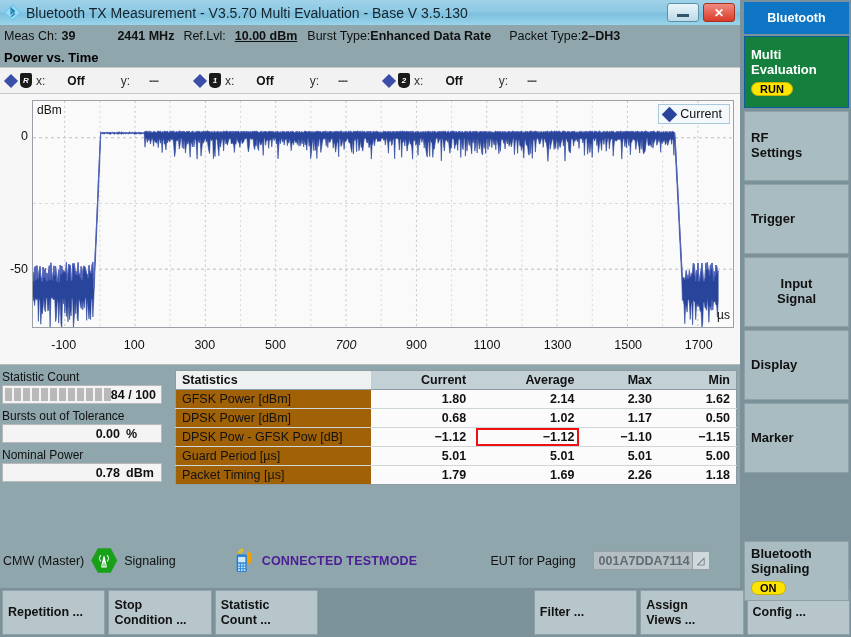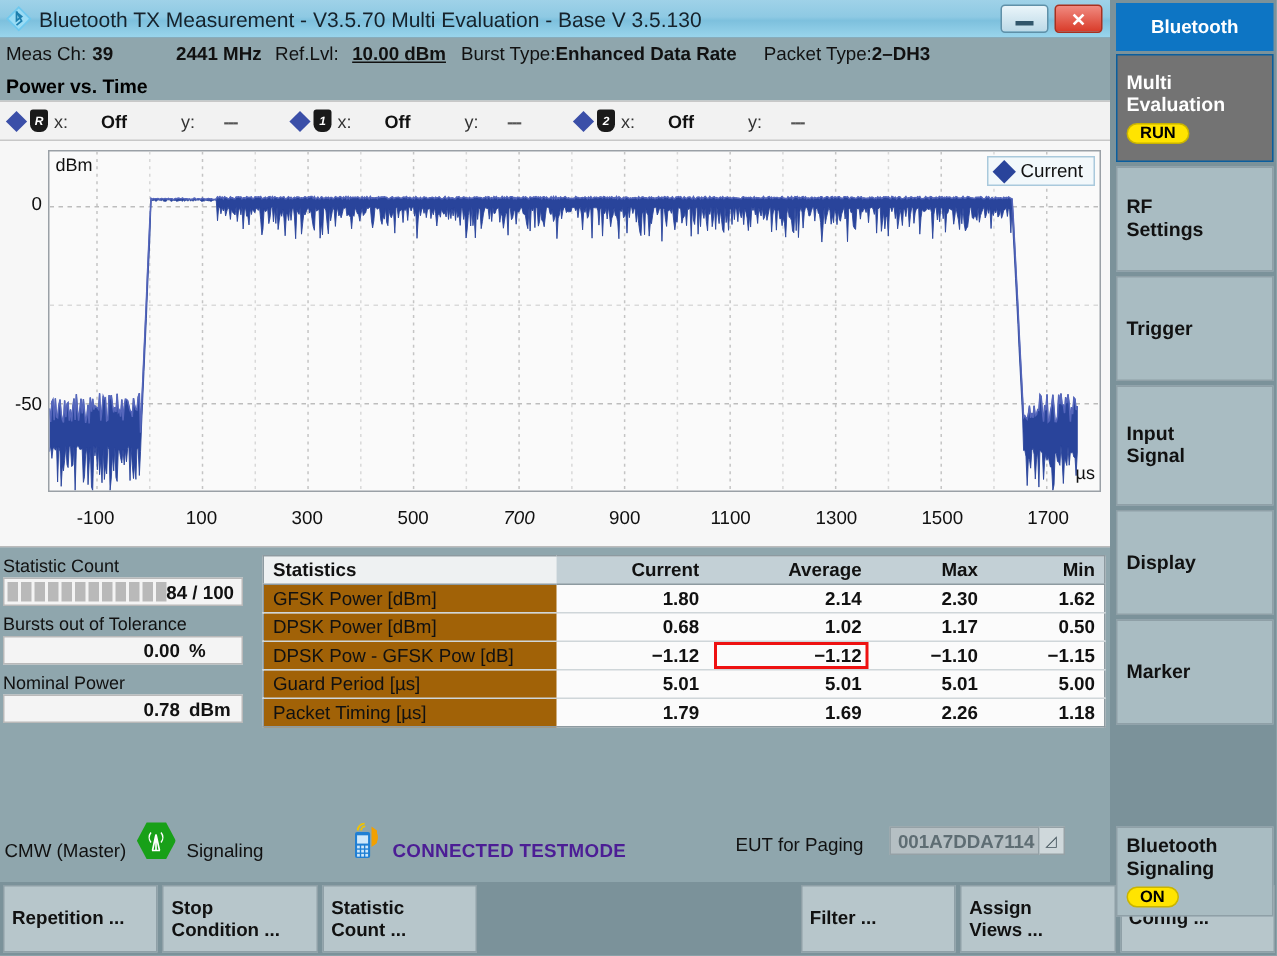--- a/index.html
+++ b/index.html
@@ -143,21 +143,21 @@
     content:"";position:absolute;left:4px;right:1px;top:0px;bottom:0px;
     border:2px solid #ee1111;pointer-events:none;
   }
 
   
   .statusbar{
     position:absolute;left:0;top:533px;width:740px;height:55px;
     background:#8fa6ad;display:flex;align-items:center;
     font-size:12.5px;color:#111;
   }
-  .sb-item{display:flex;align-items:flex-end;gap:7px;}
+  .sb-item{display:flex;align-items:center;gap:7px;}
   .hexagon{
     width:26px;height:26px;background:#18a018;
     clip-path:polygon(25% 3%,75% 3%,100% 50%,75% 97%,25% 97%,0% 50%);
     display:flex;align-items:center;justify-content:center;flex:0 0 auto;
   }
   .tower{width:16px;height:16px;}
   .phoneicon{width:22px;height:26px;flex:0 0 auto;}
   .ct-text{color:#4c1d95;font-weight:bold;letter-spacing:.2px;}
   .eut-field{
     width:100px;height:19px;background:#b5bfc3;border:1px solid #95a1a6;
@@ -194,21 +194,21 @@
     height:32px;margin:2px 2px 2px 4px;background:#0d75c4;
     color:#fff;font-size:12.5px;font-weight:bold;
     display:flex;align-items:center;justify-content:center;
   }
   .sb-btn{
     margin:0 2px 3px 4px;background:#a9bcc2;border:1px solid #8fa0a7;
     box-sizing:border-box;padding:5px 6px;
     font-size:13px;font-weight:bold;color:#111;line-height:1.15;
     display:flex;flex-direction:column;justify-content:center;
   }
-  .sb-btn.active{background:#737373;color:#fff;border-color:#0a5e9e;}
+  .sb-btn.active{background:#15803d;color:#fff;border-color:#0a5e9e;}
   .sb-btn.blank{background:#7b929a;border:none;}
   .badge{
     align-self:flex-start;margin-top:4px;background:#ffe400;color:#000;
     font-size:11px;font-weight:bold;border-radius:7px;padding:0px 8px;
     border:1px solid #c9b400;
   }
 </style>
 </head>
 <body>
 
@@ -499,21 +499,21 @@
           <span>Evaluation</span>
           <span class="badge">RUN</span>
         </div>
         <div class="sb-btn" style="height: 70px;">
           <span>RF</span>
           <span>Settings</span>
         </div>
         <div class="sb-btn" style="height: 70px;">
           <span>Trigger</span>
         </div>
-        <div class="sb-btn" style="height: 80px;">
+        <div class="sb-btn" style="height: 70px; text-align: center;">
           <span>Input</span>
           <span>Signal</span>
         </div>
         <div class="sb-btn" style="height: 70px;">
           <span>Display</span>
         </div>
         <div class="sb-btn" style="height: 70px;">
           <span>Marker</span>
         </div>
         <div class="sb-btn blank" style="height: 62px;"></div>

